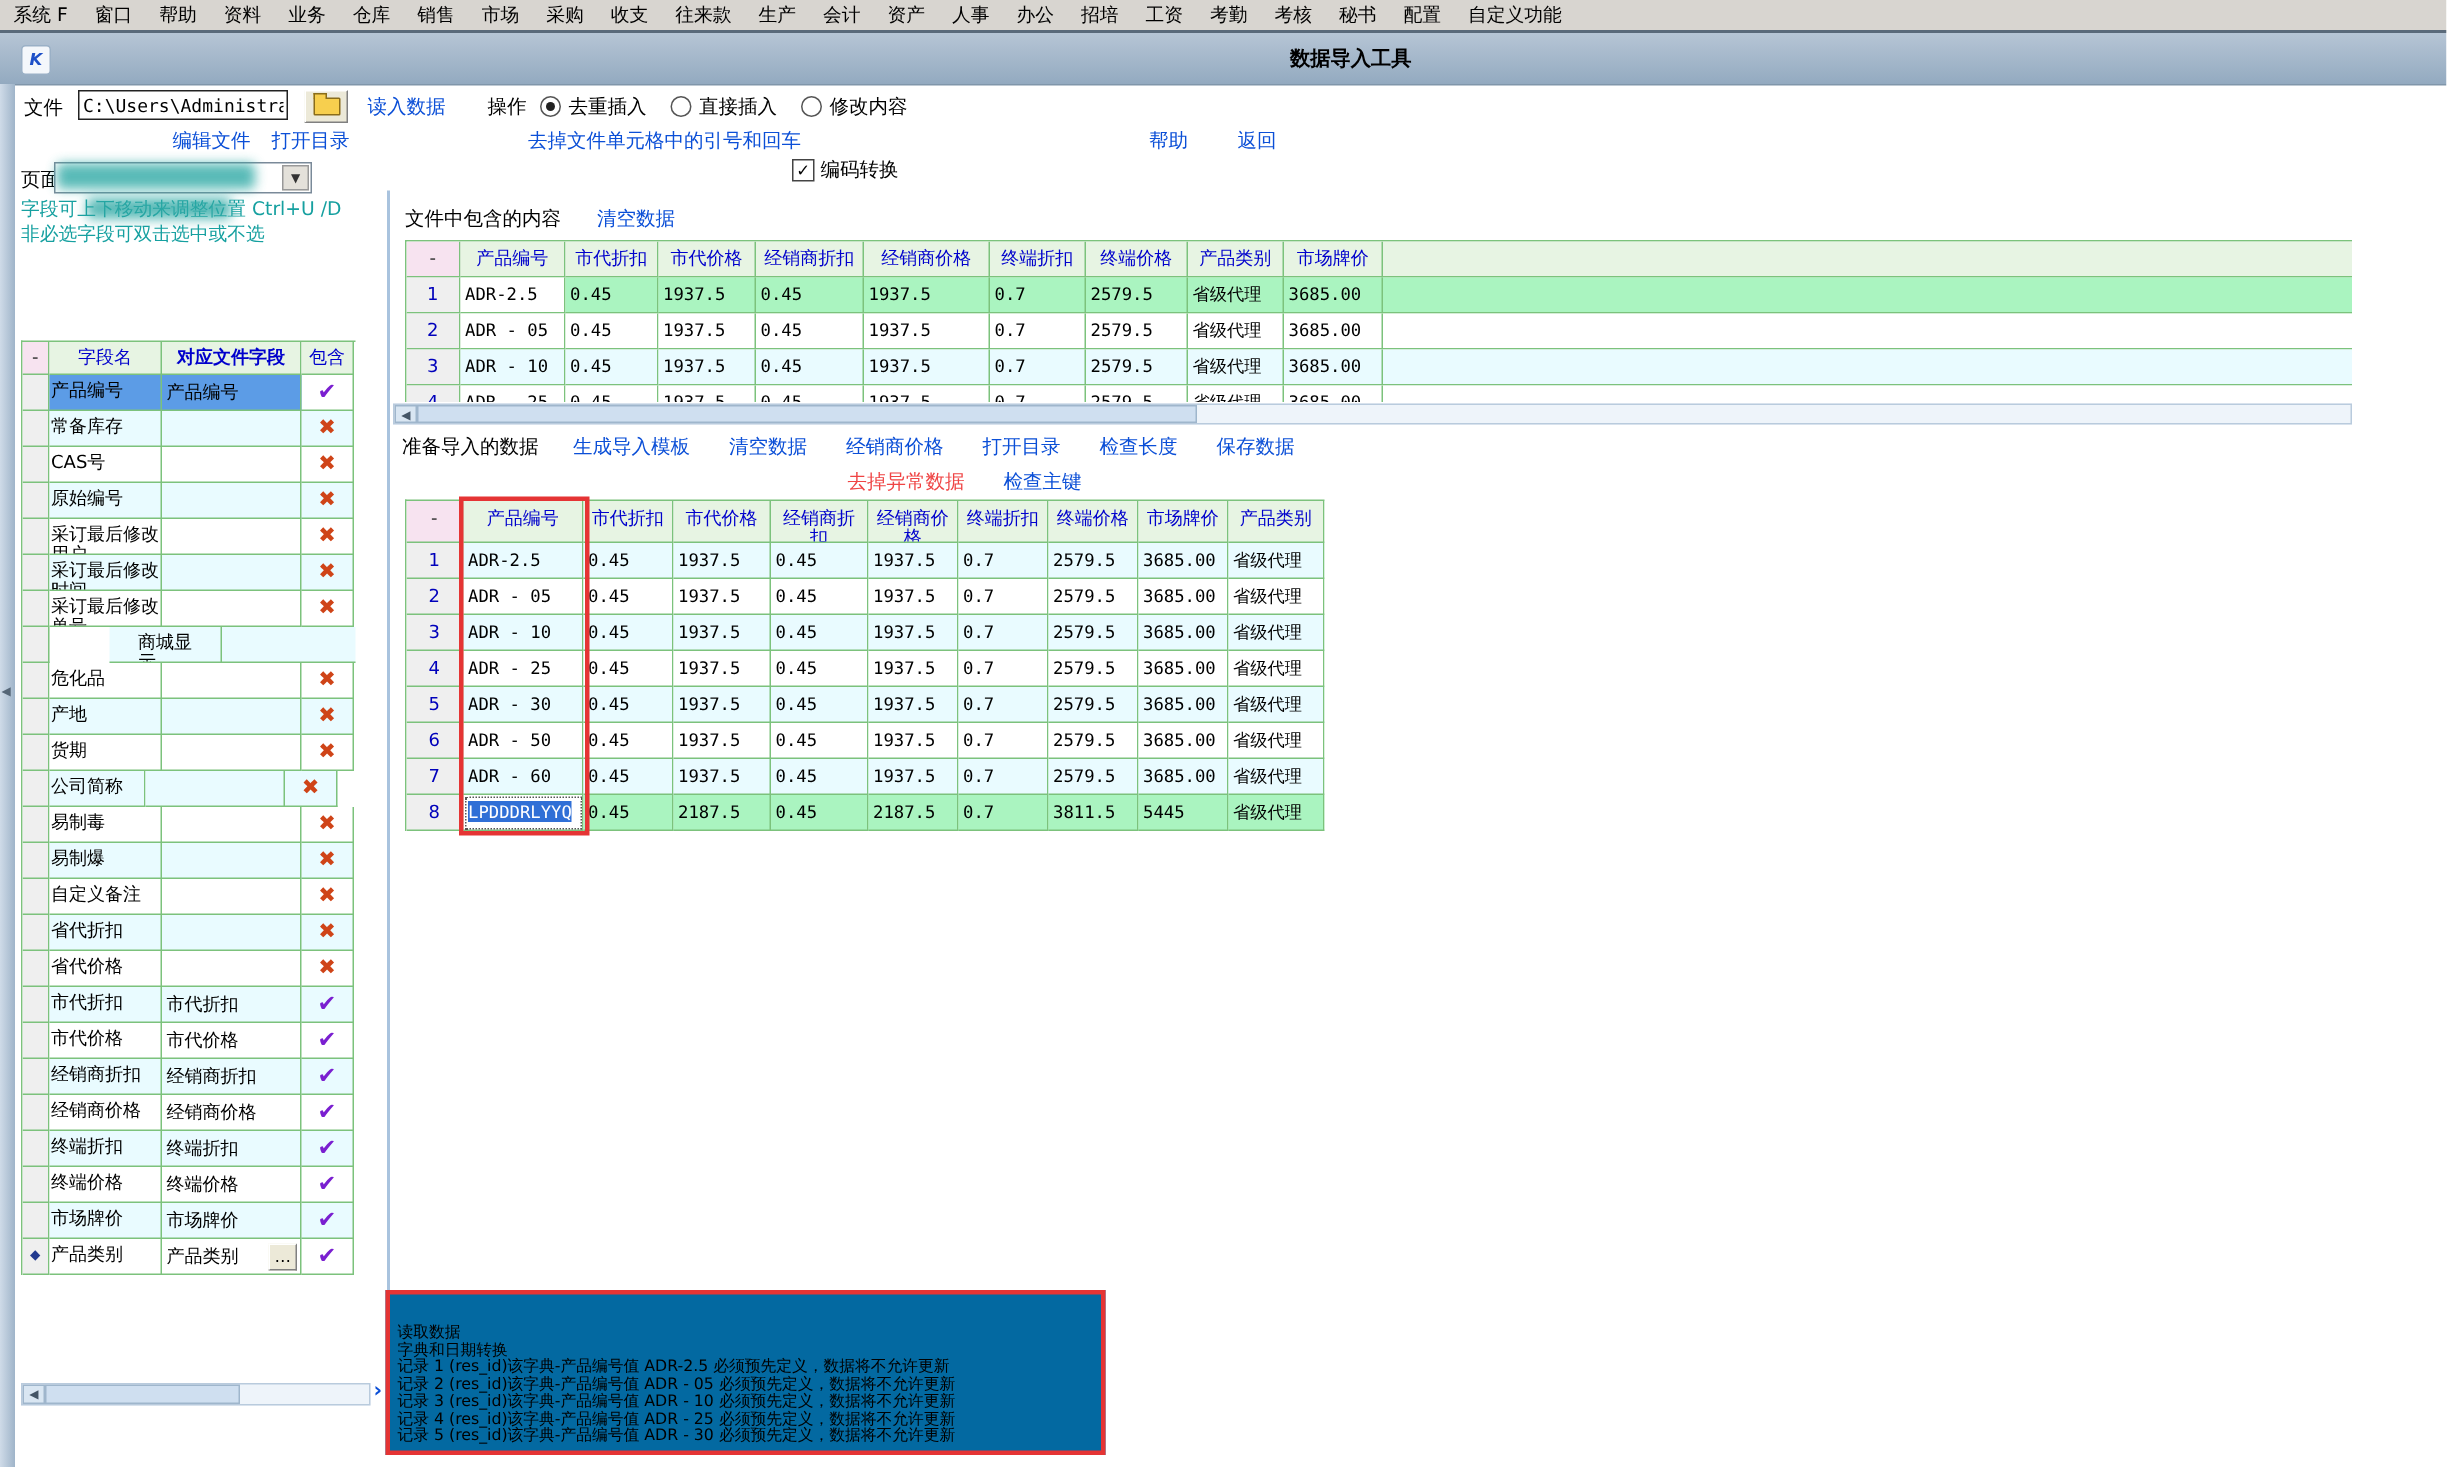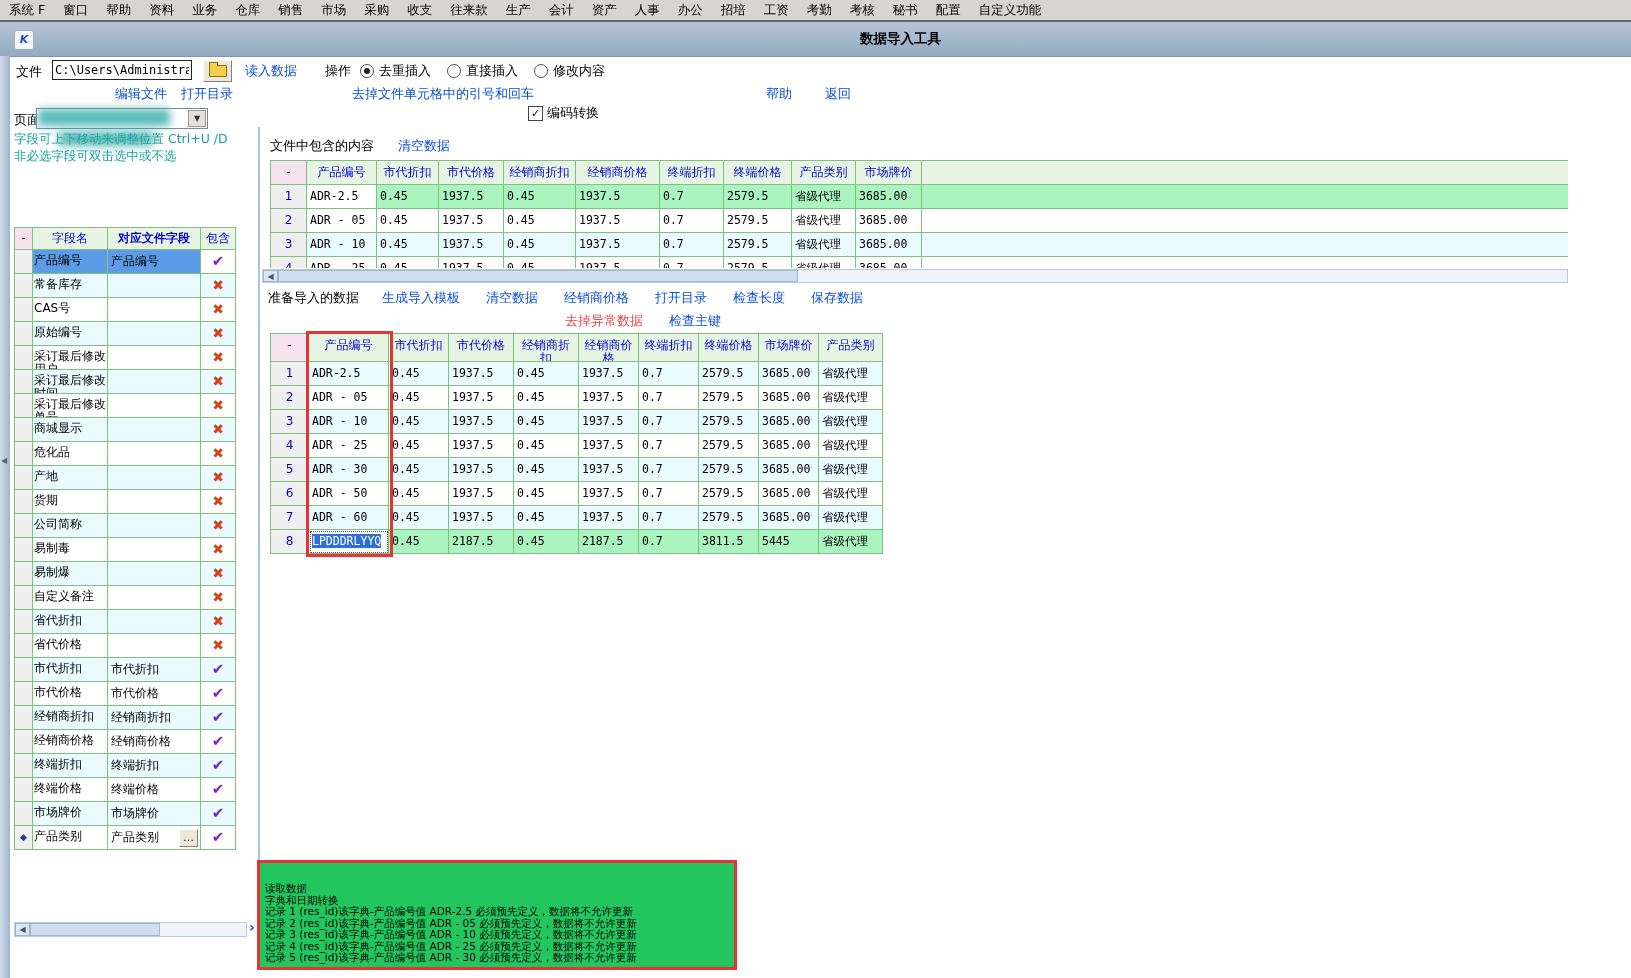--- a/index.html
+++ b/index.html
@@ -61,21 +61,21 @@
   .ellipsisbtn{position:absolute;right:2px;top:3px;width:17px;height:16px;font-size:11px;line-height:12px;}
   
   .sbar{position:absolute;background:#eef4fa;border:1px solid #b9cbdd;display:flex;box-sizing:border-box;}
   .sbtn{width:15px;background:#d9e6f2;border:1px solid #9fb6cc;font-size:8px;line-height:11px;text-align:center;
         color:#456;flex:none;box-sizing:border-box;}
   .sthumb{background:#cfdff0;border:1px solid #9fb6cc;height:100%;box-sizing:border-box;}
   #expander{position:absolute;left:249px;top:919px;color:#0b4fd7;font-size:14px;font-weight:bold;cursor:pointer;}
   
   .redframe{position:absolute;border:3px solid #e53434;pointer-events:none;box-sizing:border-box;}
   #logbox{position:absolute;left:257px;top:860px;width:480px;height:110px;border:3px solid #e53434;
-          background:#22c55e;box-sizing:border-box;overflow:hidden;}
+          background:#0369a1;box-sizing:border-box;overflow:hidden;}
   #logtext{position:absolute;left:5px;top:20px;font-size:10.5px;line-height:11.5px;white-space:nowrap;}
 </style>
 </head>
 <body>
 
 <div id="menubar">
     <div class="mitem">系统 F</div>
     <div class="mitem">窗口</div>
     <div class="mitem">帮助</div>
     <div class="mitem">资料</div>
@@ -194,21 +194,21 @@
       <div class="gc r-b xmk" style="width: 35px; height: 24px; line-height: 22px;">✖</div>
     </div>
     <div class="grow">
       <div class="gc gnum" style="width: 18px; height: 24px; line-height: 22px; font-size: 9px;"></div>
       <div class="gc r-a" style="width: 75px; height: 24px; white-space: normal; line-height: 13px; padding: 4px 1px 0px;">采订最后修改单号</div>
       <div class="gc r-a" style="width: 93px; height: 24px; line-height: 22px; position: relative;"></div>
       <div class="gc r-a xmk" style="width: 35px; height: 24px; line-height: 22px;">✖</div>
     </div>
     <div class="grow">
       <div class="gc gnum" style="width: 18px; height: 24px; line-height: 22px; font-size: 9px;"></div>
-      <div class="gc r-b" style="width: 75px; height: 24px; white-space: normal; line-height: 13px; padding: 4px 1px 0px;">商城显示</div>
+      <div class="gc r-b" style="width: 75px; height: 24px; white-space: normal; line-height: 13px; padding: 4px 19px 0px; margin-left: 40px;">商城显示</div>
       <div class="gc r-b" style="width: 93px; height: 24px; line-height: 22px; position: relative;"></div>
       <div class="gc r-b xmk" style="width: 35px; height: 24px; line-height: 22px;">✖</div>
     </div>
     <div class="grow">
       <div class="gc gnum" style="width: 18px; height: 24px; line-height: 22px; font-size: 9px;"></div>
       <div class="gc r-a" style="width: 75px; height: 24px; white-space: normal; line-height: 13px; padding: 4px 1px 0px;">危化品</div>
       <div class="gc r-a" style="width: 93px; height: 24px; line-height: 22px; position: relative;"></div>
       <div class="gc r-a xmk" style="width: 35px; height: 24px; line-height: 22px;">✖</div>
     </div>
     <div class="grow">
@@ -218,21 +218,21 @@
       <div class="gc r-b xmk" style="width: 35px; height: 24px; line-height: 22px;">✖</div>
     </div>
     <div class="grow">
       <div class="gc gnum" style="width: 18px; height: 24px; line-height: 22px; font-size: 9px;"></div>
       <div class="gc r-a" style="width: 75px; height: 24px; white-space: normal; line-height: 13px; padding: 4px 1px 0px;">货期</div>
       <div class="gc r-a" style="width: 93px; height: 24px; line-height: 22px; position: relative;"></div>
       <div class="gc r-a xmk" style="width: 35px; height: 24px; line-height: 22px;">✖</div>
     </div>
     <div class="grow">
       <div class="gc gnum" style="width: 18px; height: 24px; line-height: 22px; font-size: 9px;"></div>
-      <div class="gc r-b" style="width: 75px; height: 24px; white-space: normal; line-height: 13px; padding: 4px 1px 0px;">公司简称</div>
+      <div class="gc r-b" style="width: 64px; height: 24px; white-space: normal; line-height: 13px; padding: 4px 1px 0px;">公司简称</div>
       <div class="gc r-b" style="width: 93px; height: 24px; line-height: 22px; position: relative;"></div>
       <div class="gc r-b xmk" style="width: 35px; height: 24px; line-height: 22px;">✖</div>
     </div>
     <div class="grow">
       <div class="gc gnum" style="width: 18px; height: 24px; line-height: 22px; font-size: 9px;"></div>
       <div class="gc r-a" style="width: 75px; height: 24px; white-space: normal; line-height: 13px; padding: 4px 1px 0px;">易制毒</div>
       <div class="gc r-a" style="width: 93px; height: 24px; line-height: 22px; position: relative;"></div>
       <div class="gc r-a xmk" style="width: 35px; height: 24px; line-height: 22px;">✖</div>
     </div>
     <div class="grow">

